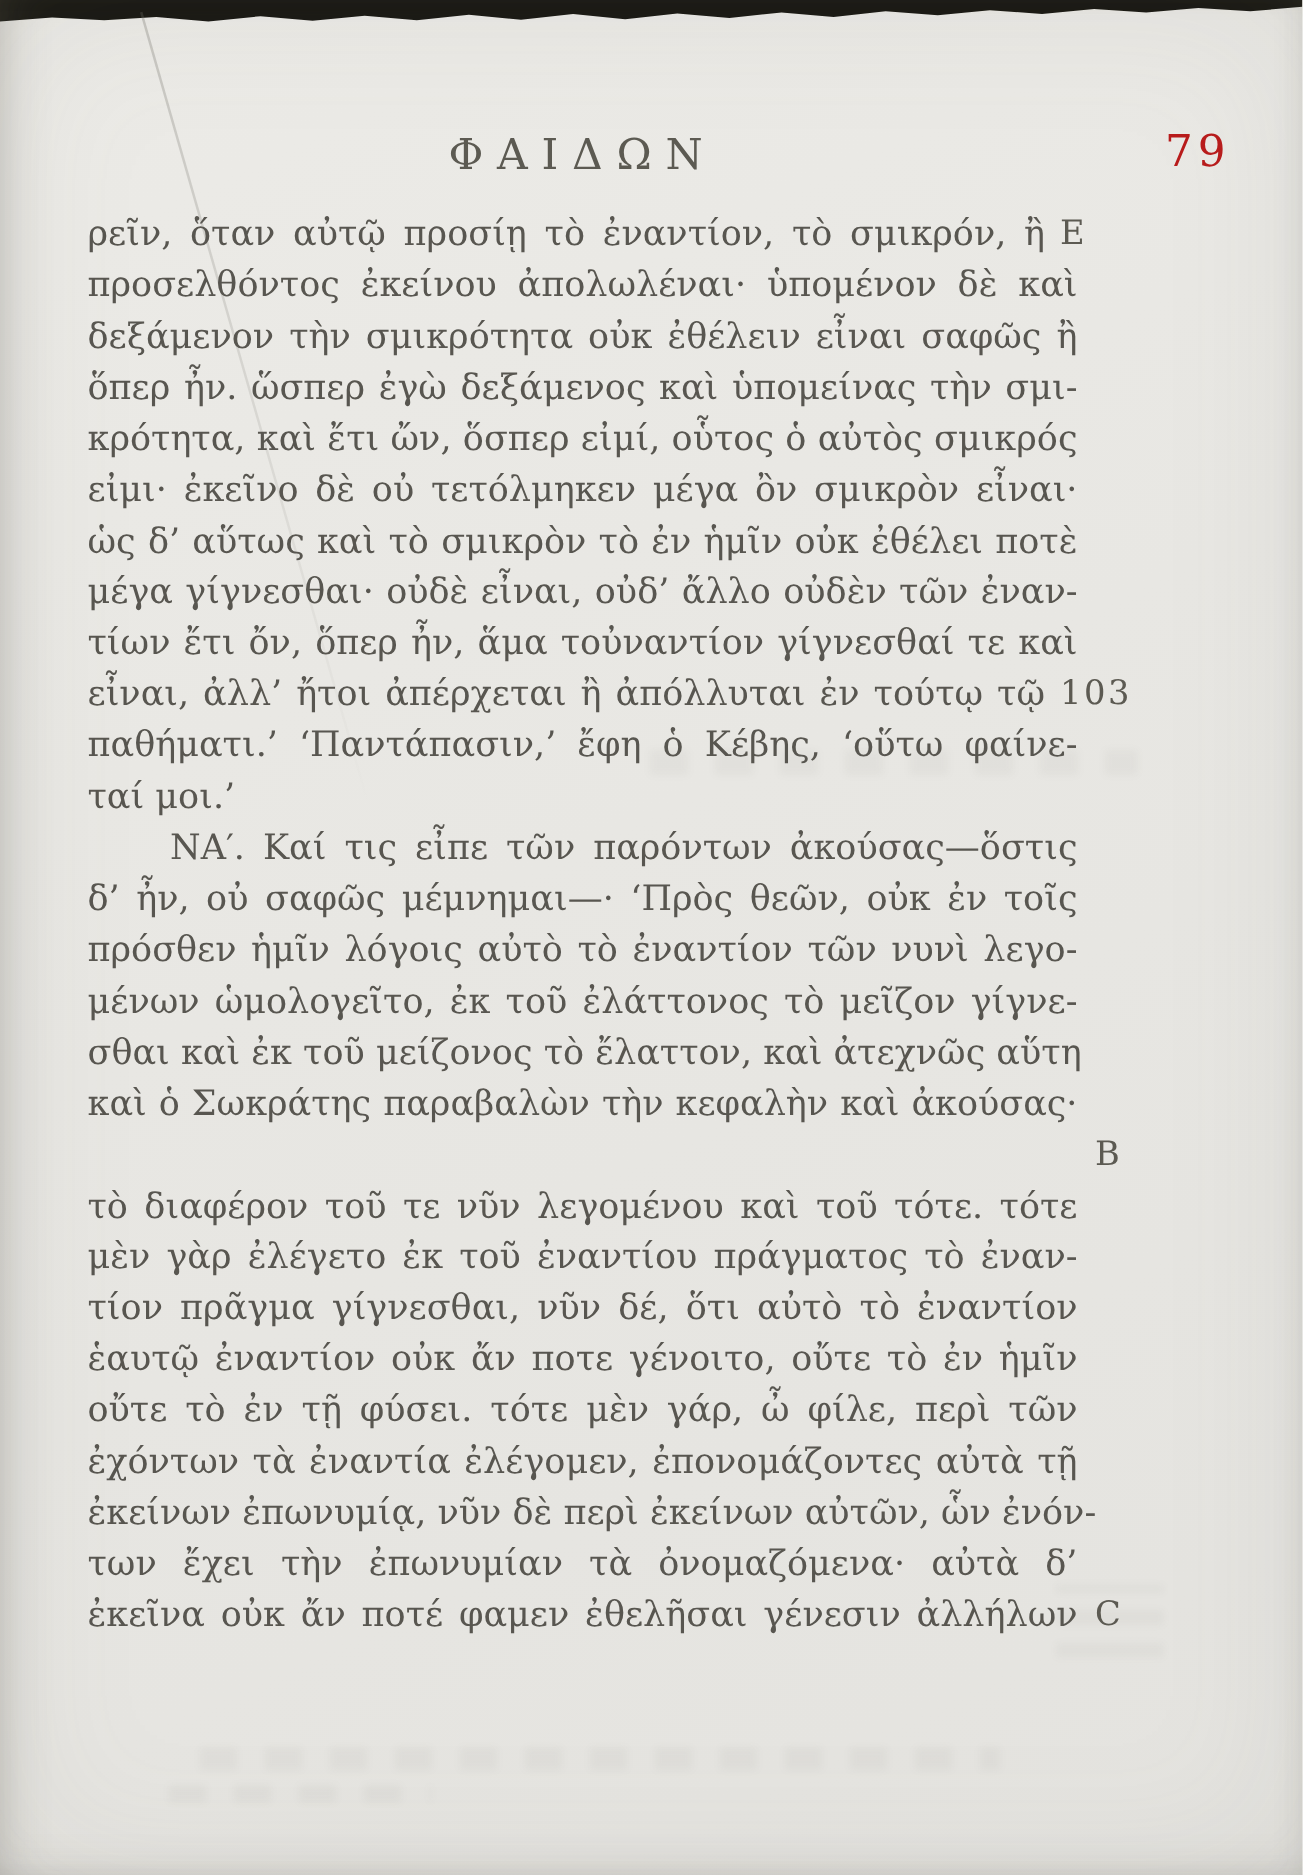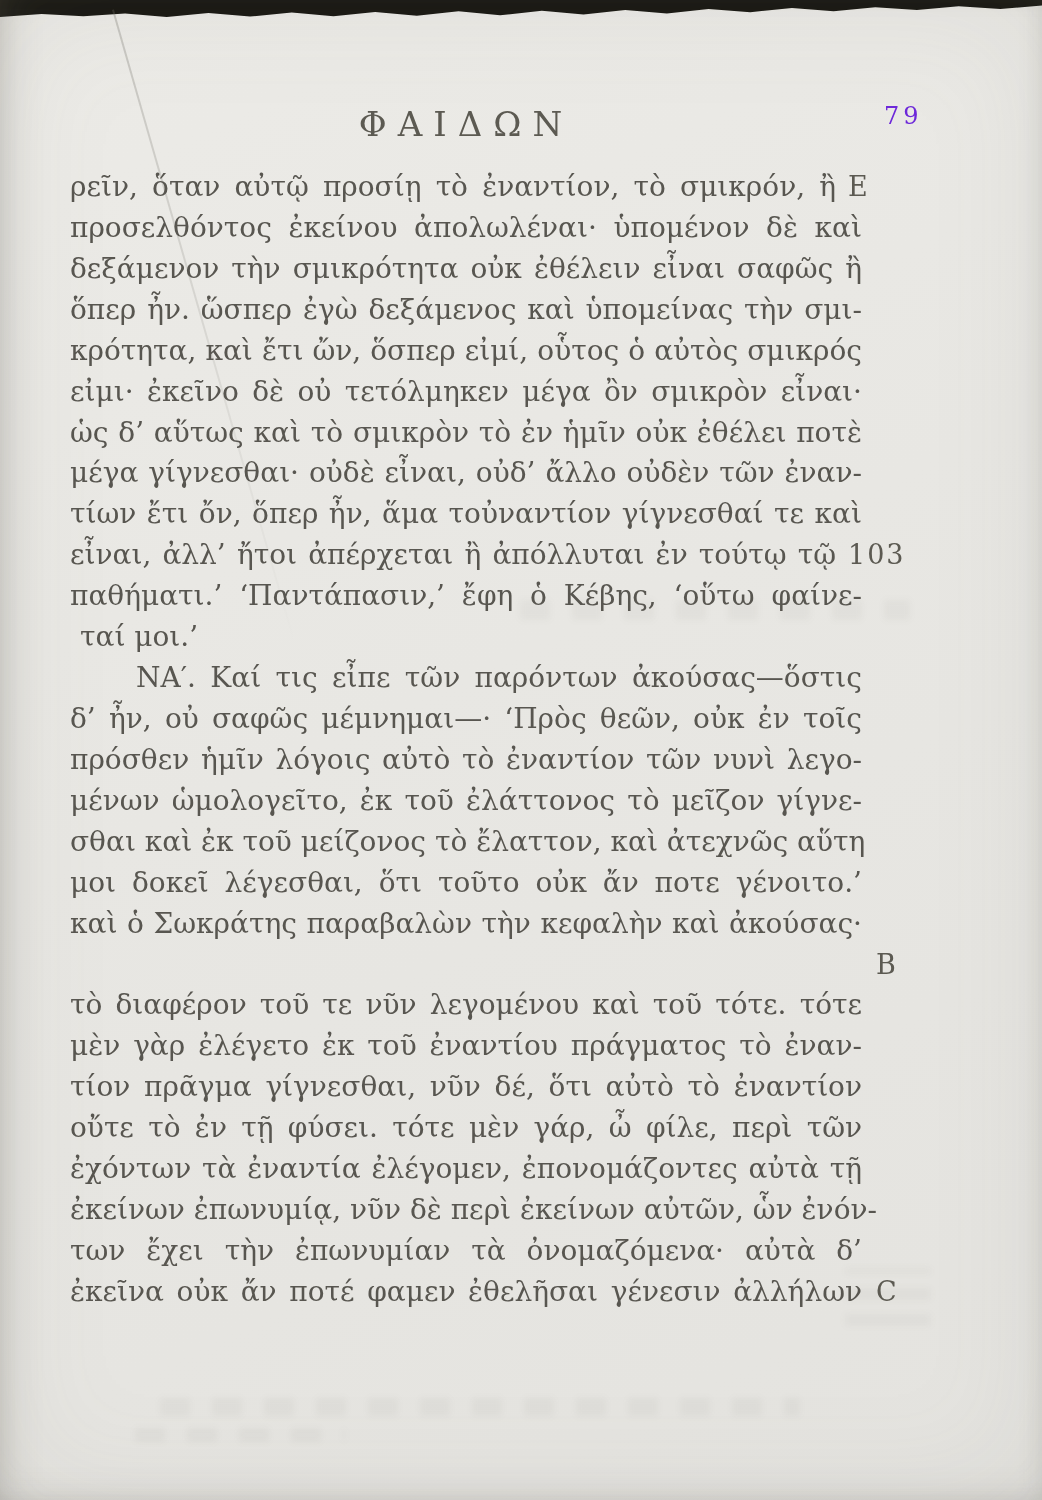--- a/index.html
+++ b/index.html
@@ -44,35 +44,35 @@
               background: repeating-linear-gradient(0deg,
                 rgba(112,110,102,0.10) 0 12px, rgba(112,110,102,0.0) 12px 26px); }
   .ghost.g4 { left: 135px; top: 1428px; width: 210px; height: 14px; }
 
   .running-header-title {
     position: absolute; left: 70px; top: 104px; width: 792px;
     text-align: center; font-size: 34px; letter-spacing: 11px;
     color: #5c5a52;
   }
   .page-number {
-    position: absolute; left: 884px; top: 102px;
-    font-size: 24px; letter-spacing: 4px; color: #6d28d9;
+    position: absolute; left: 932px; top: 102px;
+    font-size: 35px; letter-spacing: 4px; color: #b91c1c;
   }
 
   .text-block {
     position: absolute; left: 70px; top: 167px; width: 792px;
     color: #585650; font-size: 28px;
   }
   .line {
     position: relative; box-sizing: border-box; width: 100%;
     height: 40.93px; line-height: 40.93px;
     text-align: justify; text-align-last: justify;
     white-space: nowrap;
   }
-  .line.no-justify { text-align: right; text-align-last: left; margin-left: 10px; }
+  .line.no-justify { text-align: right; text-align-last: left; }
   .line.indent { padding-left: 66px; }
   .line.short-right { padding-right: 26px; }
   .stephanus-note {
     position: absolute; top: 0; white-space: nowrap;
     font-size: 27px; letter-spacing: 2px; color: #5c5a52;
   }
   .stephanus-note.inset { left: calc(100% - 14px); }
   .stephanus-note.outset { left: calc(100% + 14px); }
 </style>
 </head>
@@ -152,40 +152,40 @@
   </div>
     <div class="line">
     <span class="line-text">μένων ὡμολογεῖτο, ἐκ τοῦ ἐλάττονος τὸ μεῖζον γίγνε-</span>
     
   </div>
     <div class="line">
     <span class="line-text">σθαι καὶ ἐκ τοῦ μείζονος τὸ ἔλαττον, καὶ ἀτεχνῶς αὕτη</span>
     
   </div>
     <div class="line">
-    <span class="line-text">μοι δοκεῖ λέγεσθαι, ὅτι τοῦτο οὐκ ἄν ποτε γένοιτο.’</span>
-    
-  </div>
-    <div class="line">
     <span class="line-text">καὶ ὁ Σωκράτης παραβαλὼν τὴν κεφαλὴν καὶ ἀκούσας·</span>
     
   </div>
     <div class="line">
     <span class="stephanus-note outset">B</span>
   </div>
     <div class="line">
     <span class="line-text">τὸ διαφέρον τοῦ τε νῦν λεγομένου καὶ τοῦ τότε. τότε</span>
     
   </div>
     <div class="line">
     <span class="line-text">μὲν γὰρ ἐλέγετο ἐκ τοῦ ἐναντίου πράγματος τὸ ἐναν-</span>
     
   </div>
     <div class="line">
     <span class="line-text">τίον πρᾶγμα γίγνεσθαι, νῦν δέ, ὅτι αὐτὸ τὸ ἐναντίον</span>
+    
+  </div>
+    <div class="line">
+    <span class="line-text">ἑαυτῷ ἐναντίον οὐκ ἄν ποτε γένοιτο, οὔτε τὸ ἐν ἡμῖν</span>
     
   </div>
     <div class="line">
     <span class="line-text">οὔτε τὸ ἐν τῇ φύσει. τότε μὲν γάρ, ὦ φίλε, περὶ τῶν</span>
     
   </div>
     <div class="line">
     <span class="line-text">ἐχόντων τὰ ἐναντία ἐλέγομεν, ἐπονομάζοντες αὐτὰ τῇ</span>
     
   </div>

